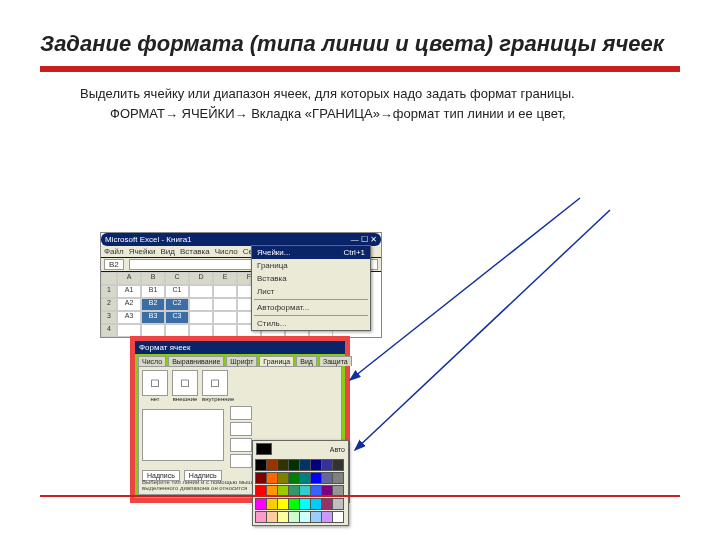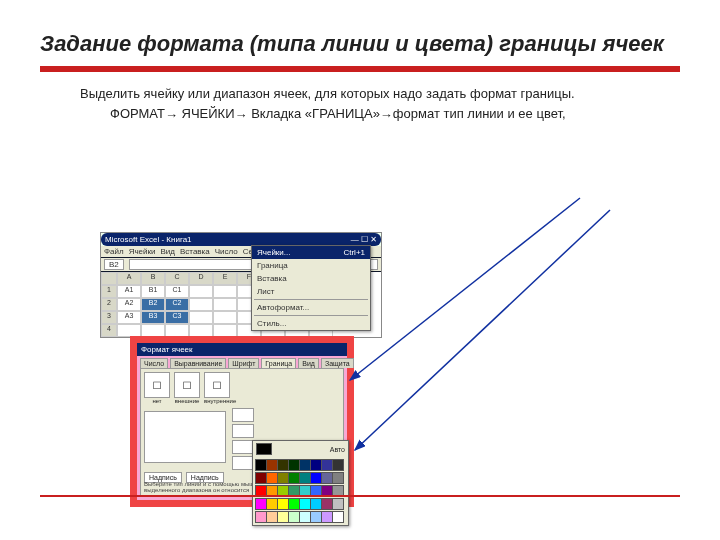--- a/index.html
+++ b/index.html
@@ -85,22 +85,22 @@
   .dropdown div{padding:2px 5px;border-bottom:0;}
   .dropdown .hi{background:#0a246a;color:#fff;display:flex;justify-content:space-between;}
   .dropdown .sep{border-top:1px solid #999;height:0;padding:0;margin:1px 2px;}
 
   
   .shot2 {
     position: absolute;
     left: 130px;
     top: 336px;
     width: 210px;
-    border: 7px solid #ef4444;
-    background:#f9a8d4;
+    border: 5px solid #ef4444;
+    background:#84cc16;
     font-size:7px;
   }
   .shot2 .ttl{background:#0a246a;color:#fff;padding:2px 4px;font-size:8px;}
   .tabs{display:flex;gap:2px;padding:2px 3px 0;font-size:7px;}
   .tab{background:#d8d8c8;border:1px solid #999;border-bottom:none;padding:1px 3px;}
   .tab.active{background:#eaead6;}
   .dlgbody{border:1px solid #999;margin:0 3px 3px;background:#eaead6;padding:3px;min-height:80px;position:relative;}
   .presets{display:flex;gap:4px;margin-bottom:4px;}
   .preset{width:24px;height:24px;border:1px solid #999;background:#fff;display:flex;align-items:center;justify-content:center;font-size:10px;}
   .preview{width:80px;height:50px;border:1px solid #999;background:#fff;margin:3px 0;display:inline-block;vertical-align:top;}

